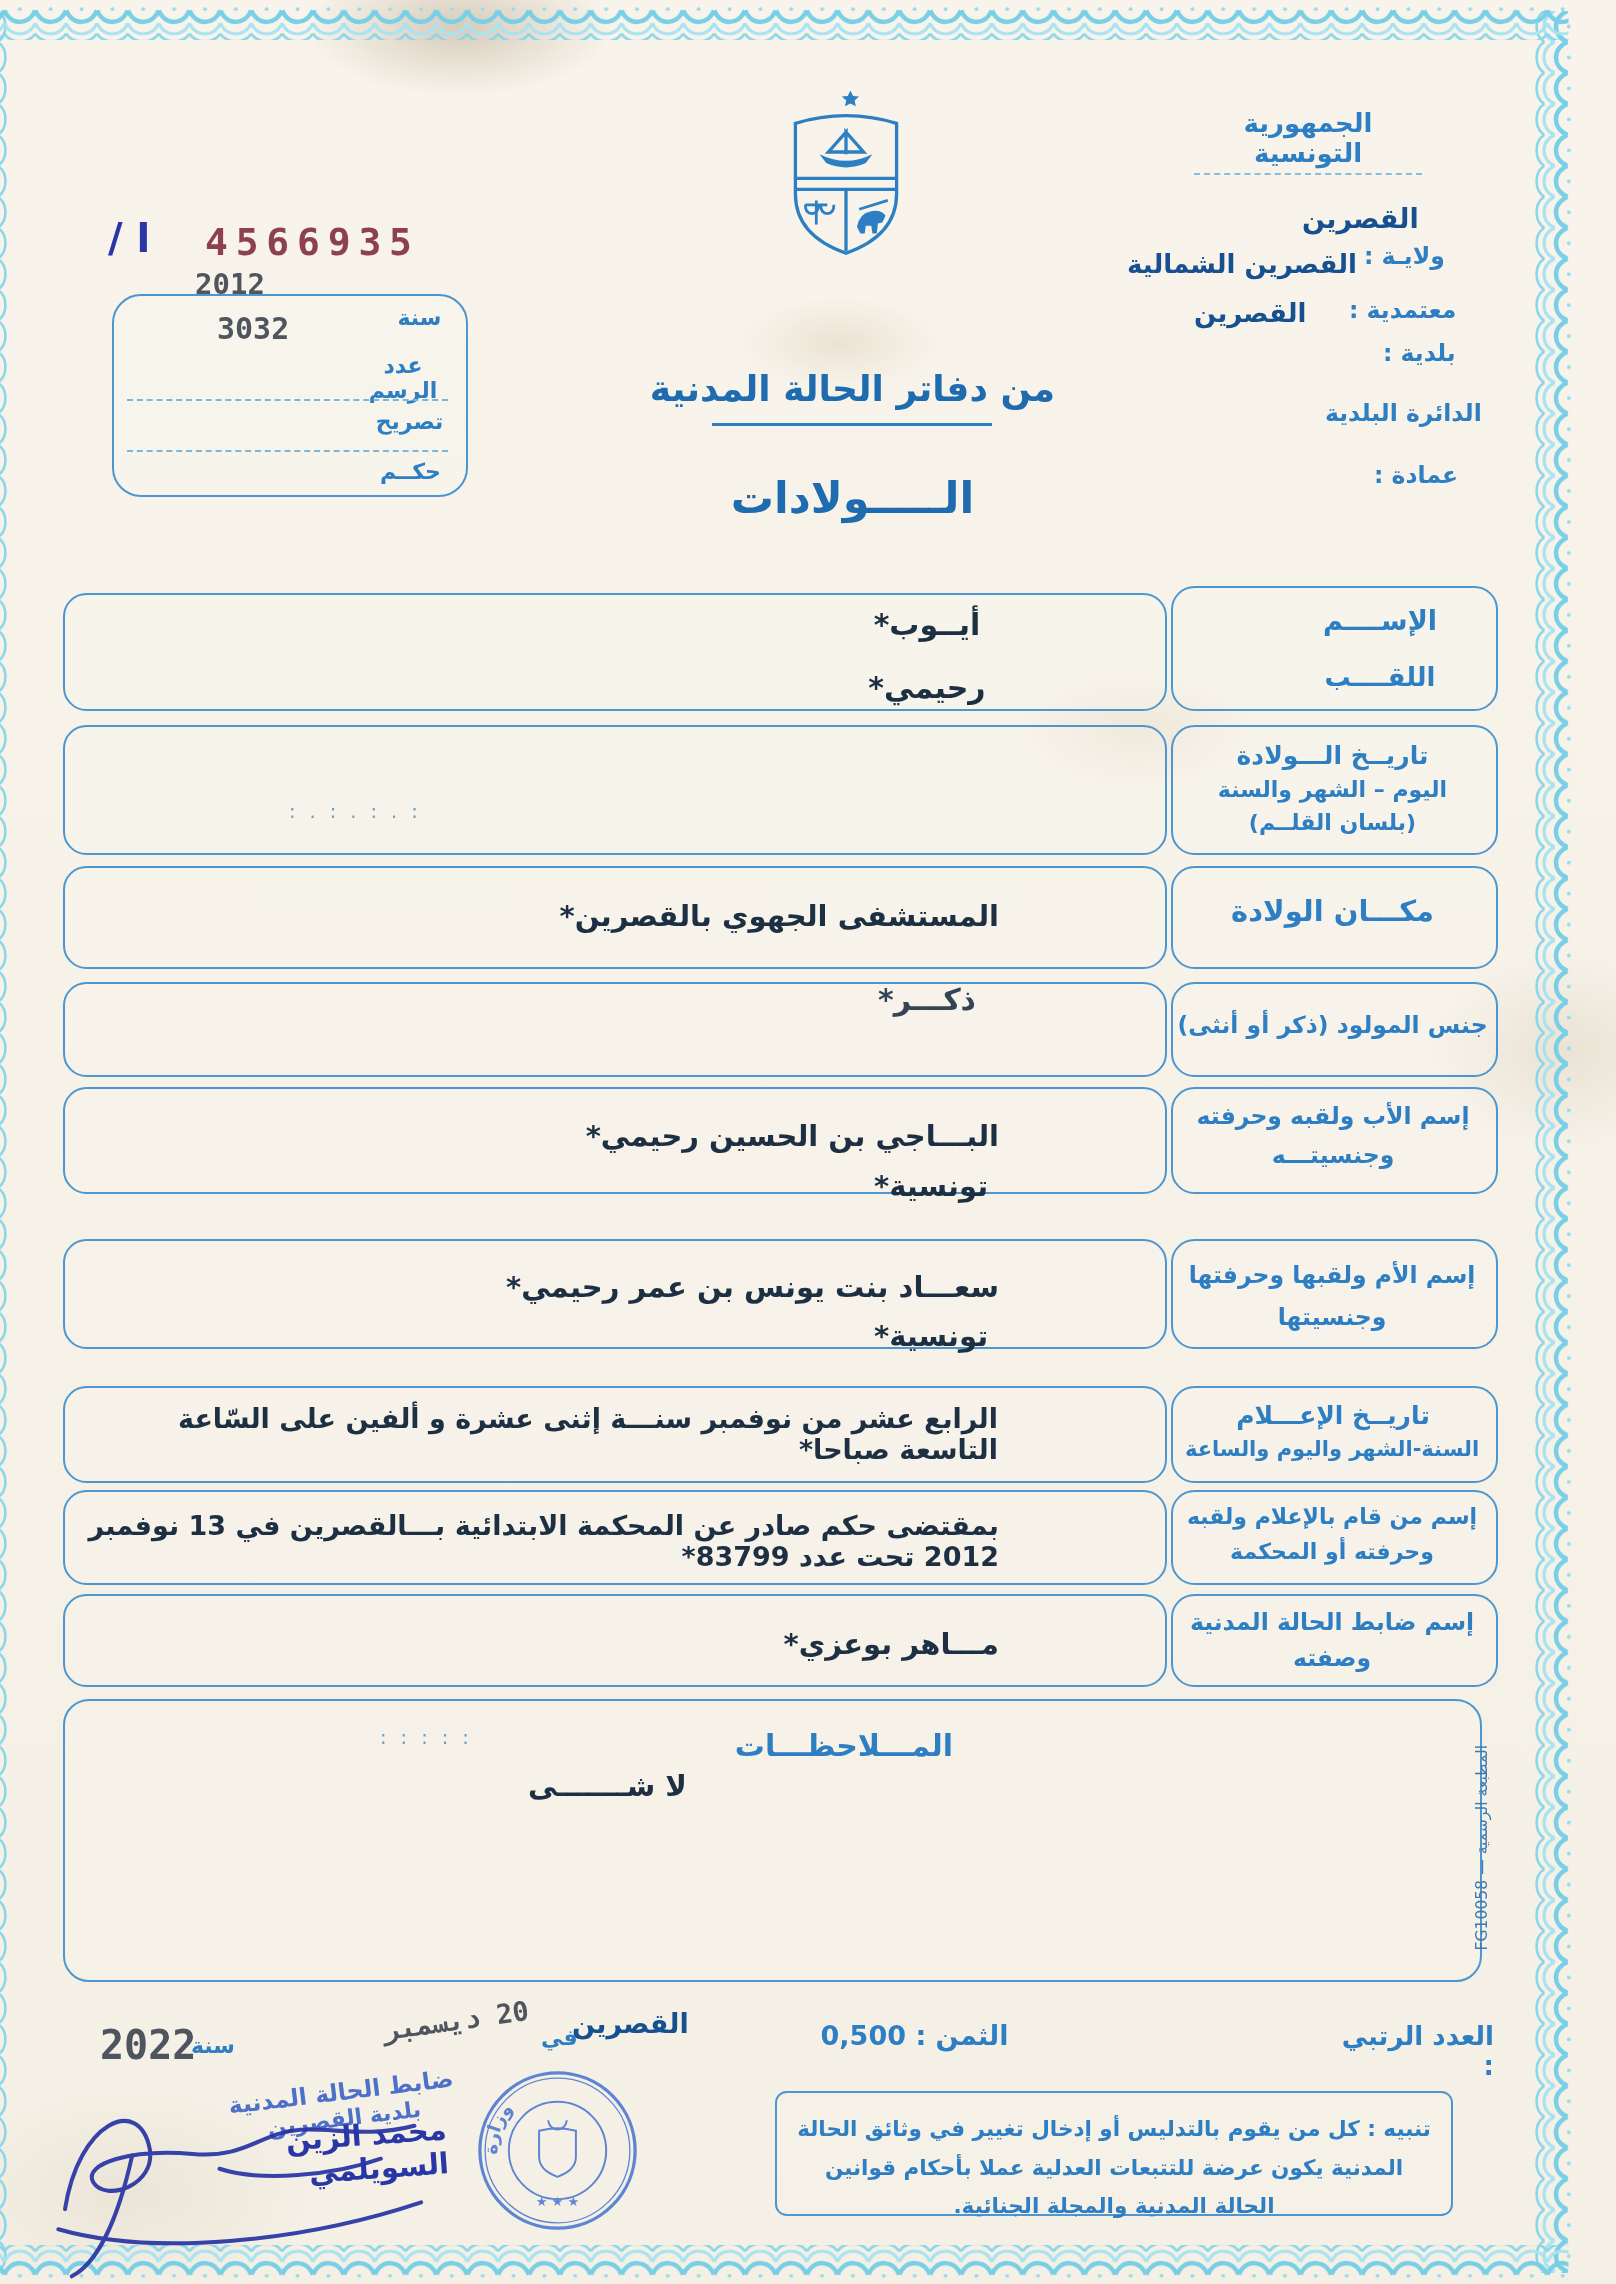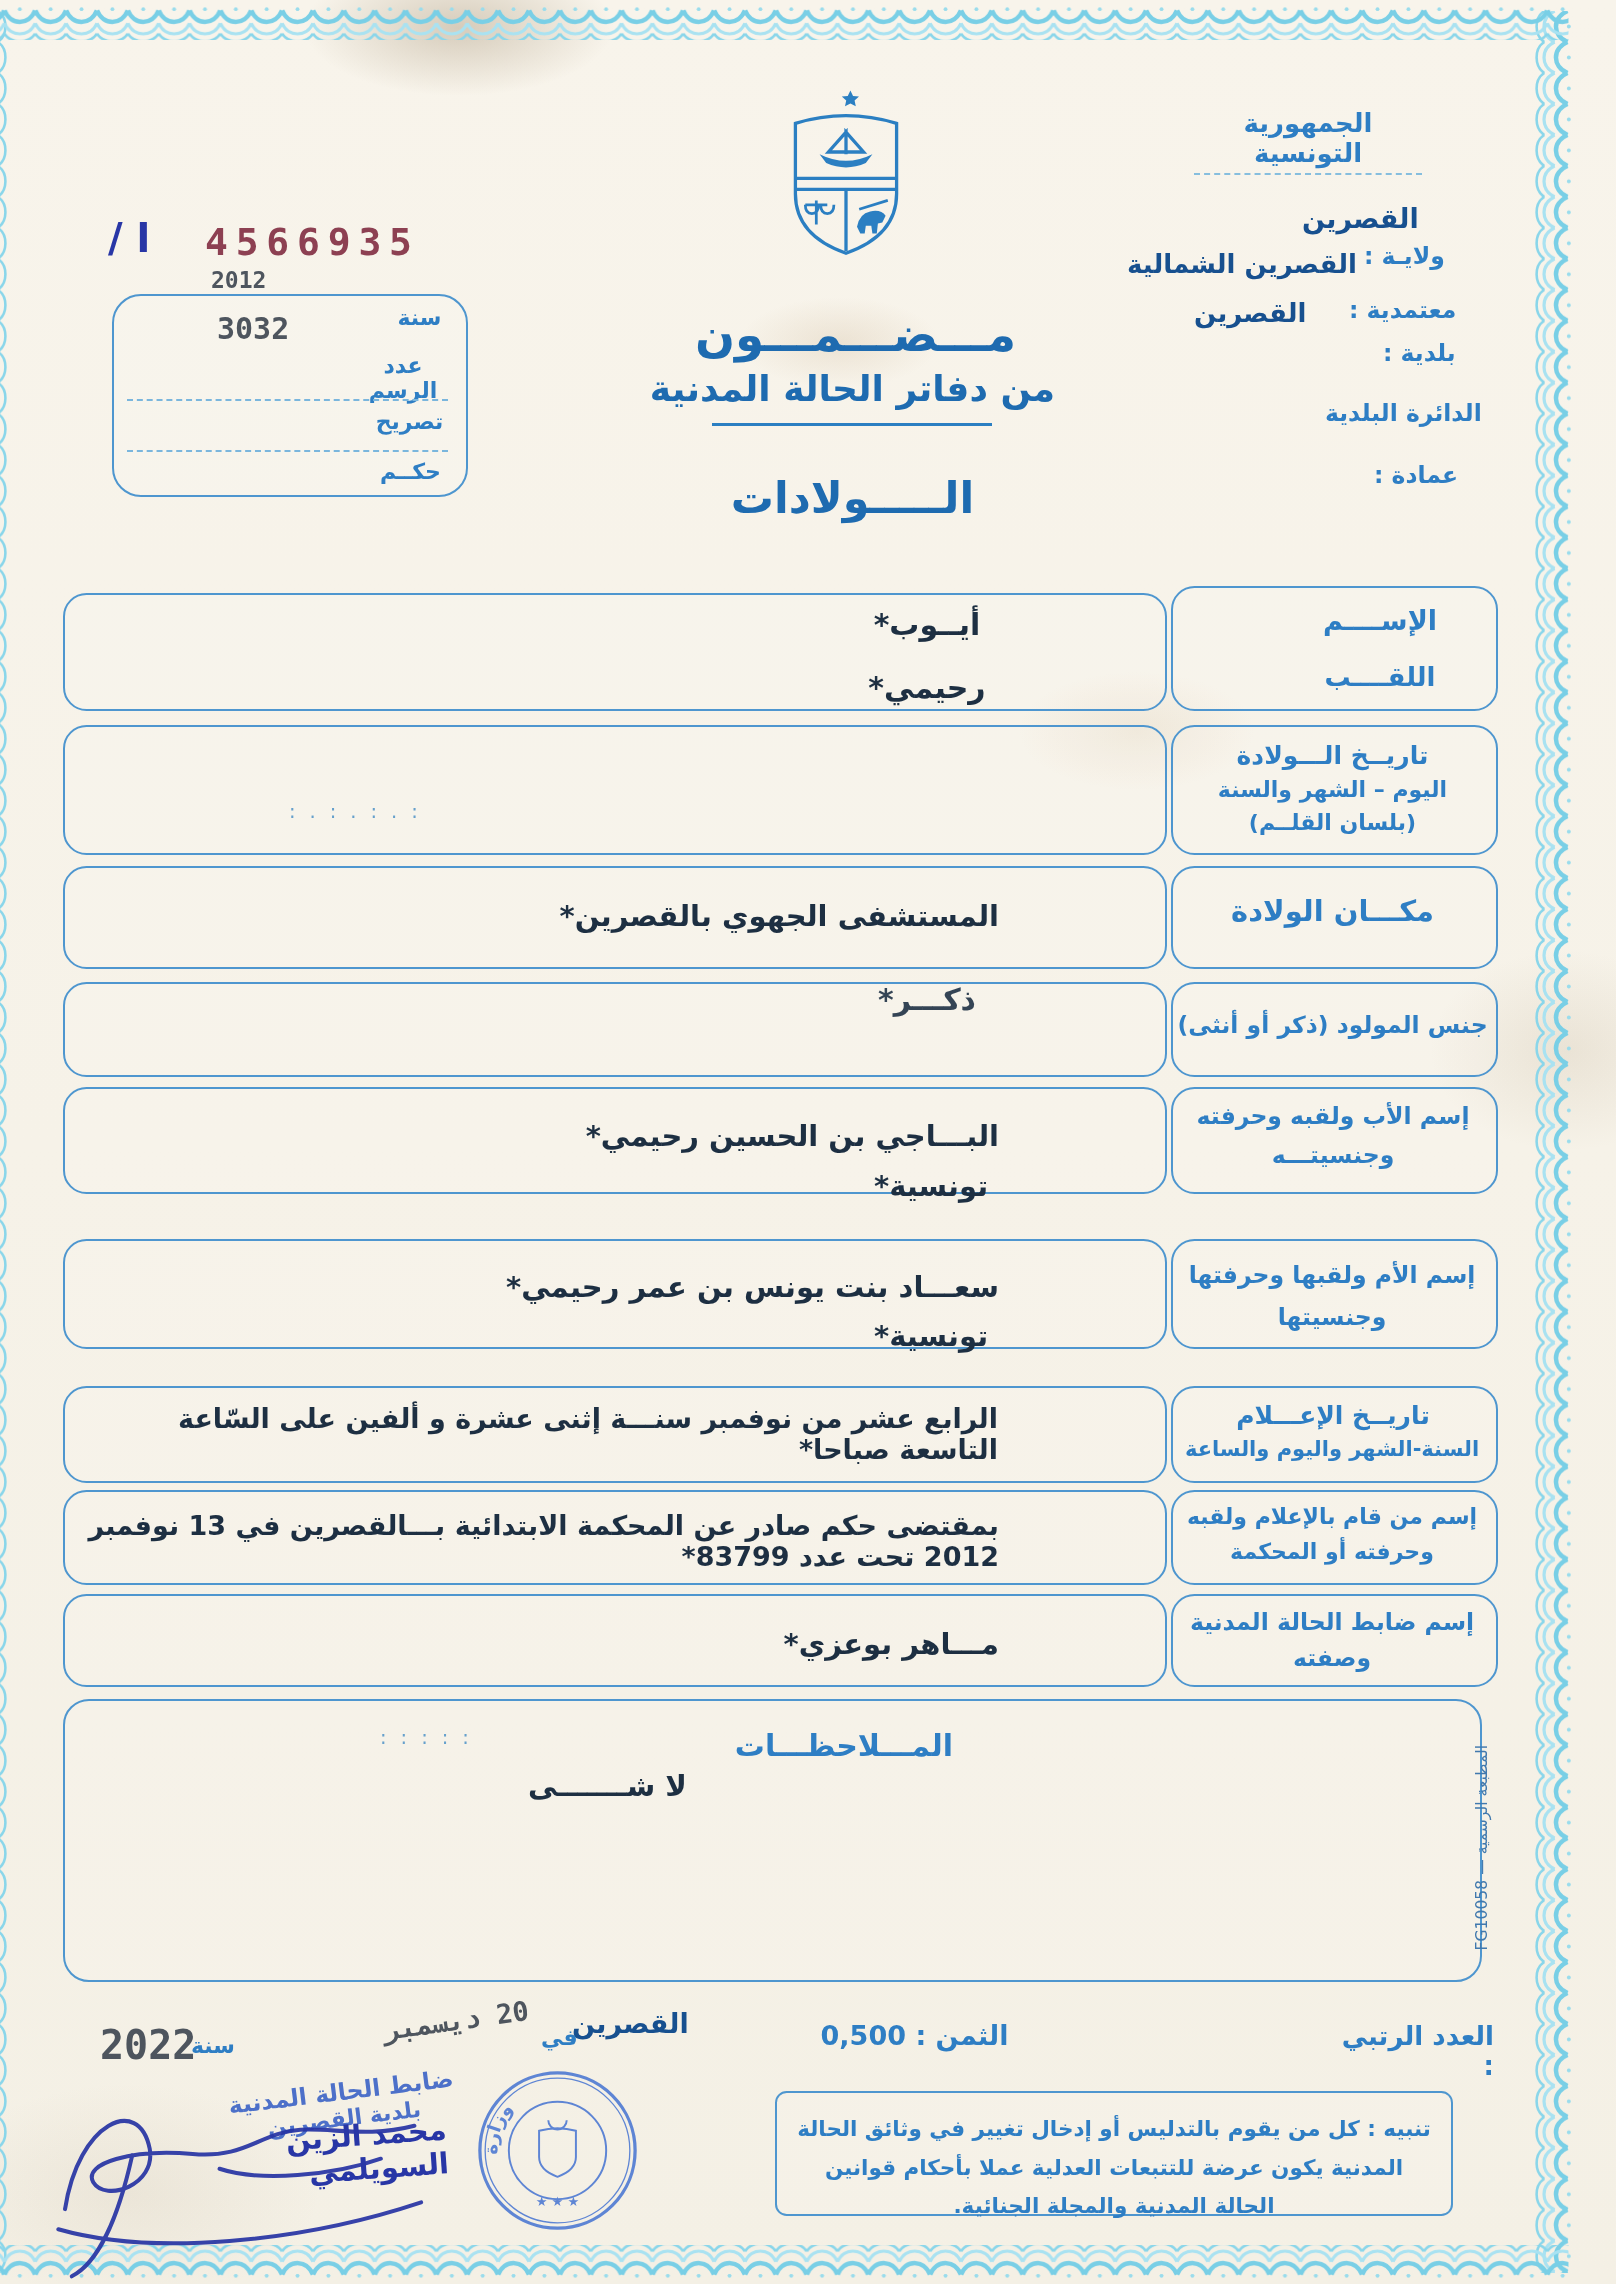--- a/index.html
+++ b/index.html
@@ -81,28 +81,27 @@
       <path d="M36 62 Q60 74 84 62 L78 70 Q60 78 42 70 Z" fill="#2b7fc2" stroke="none"></path>
       <path d="M60 40 L60 62 M60 42 L44 60 L60 60 Z M60 42 L76 60 L60 60 Z"></path>
       <path d="M14 84 L106 84 M14 94 L106 94"></path>
       <path d="M60 94 L60 150"></path>
       <path d="M33 104 L33 126 M23 108 L43 108 M23 108 q0 8 6 8 q6 0 6 -8 M37 108 q0 8 6 8 q6 0 6 -8" stroke-width="2.5"></path>
       <path d="M70 128 q2 -12 12 -14 q10 -2 14 4 l-3 6 -4 1 -1 9 -4 0 -1 -7 -5 0 -1 7 -4 0 z" fill="#2b7fc2" stroke="none"></path>
       <path d="M72 112 L98 104" stroke-width="2.5"></path>
     </g>
   </svg>
 
-  <div class="abs title tc" style="left:710px;top:307px;width:365px;font-size:47px">مـــضـــمـــون</div>
   <div class="abs title tc" style="left:658px;top:368px;width:463px;font-size:36px">من دفاتر الحالة المدنية</div>
   <div class="abs" style="left:749px;top:423px;width:280px;height:2.6px;background:#2b7fc2"></div>
   <div class="abs title tc" style="left:704px;top:473px;width:371px;font-size:43px;letter-spacing:3.9px">الـــــولادات</div>
 
   <div class="abs hw" style="left:145px;top:215px;font-size:40px">ا /</div>
   <div class="abs serial" style="left:242px;top:220px;font-size:38px">4566935</div>
-  <div class="abs stampg" style="left:248px;top:267px;font-size:23px">2012</div>
+  <div class="abs stampg" style="left:232px;top:267px;font-size:29px">2012</div>
 
   <div class="box" style="left:149px;top:294px;width:352px;height:199px;border-radius:29px"></div>
   <div class="abs lbl tc" style="left:427px;top:305px;width:59px;font-size:22px">سنة</div>
   <div class="abs stampg" style="left:254px;top:311px;font-size:30px">3032</div>
   <div class="abs lbl tc" style="left:391px;top:353px;width:98px;font-size:22px">عدد الرسم</div>
   <div class="dashline" style="left:164px;top:399px;width:321px"></div>
   <div class="abs lbl tc" style="left:409px;top:409px;width:75px;font-size:22px">تصريح</div>
   <div class="dashline" style="left:164px;top:450px;width:321px"></div>
   <div class="abs lbl tc" style="left:410px;top:459px;width:75px;font-size:22px">حكــم</div>
 

